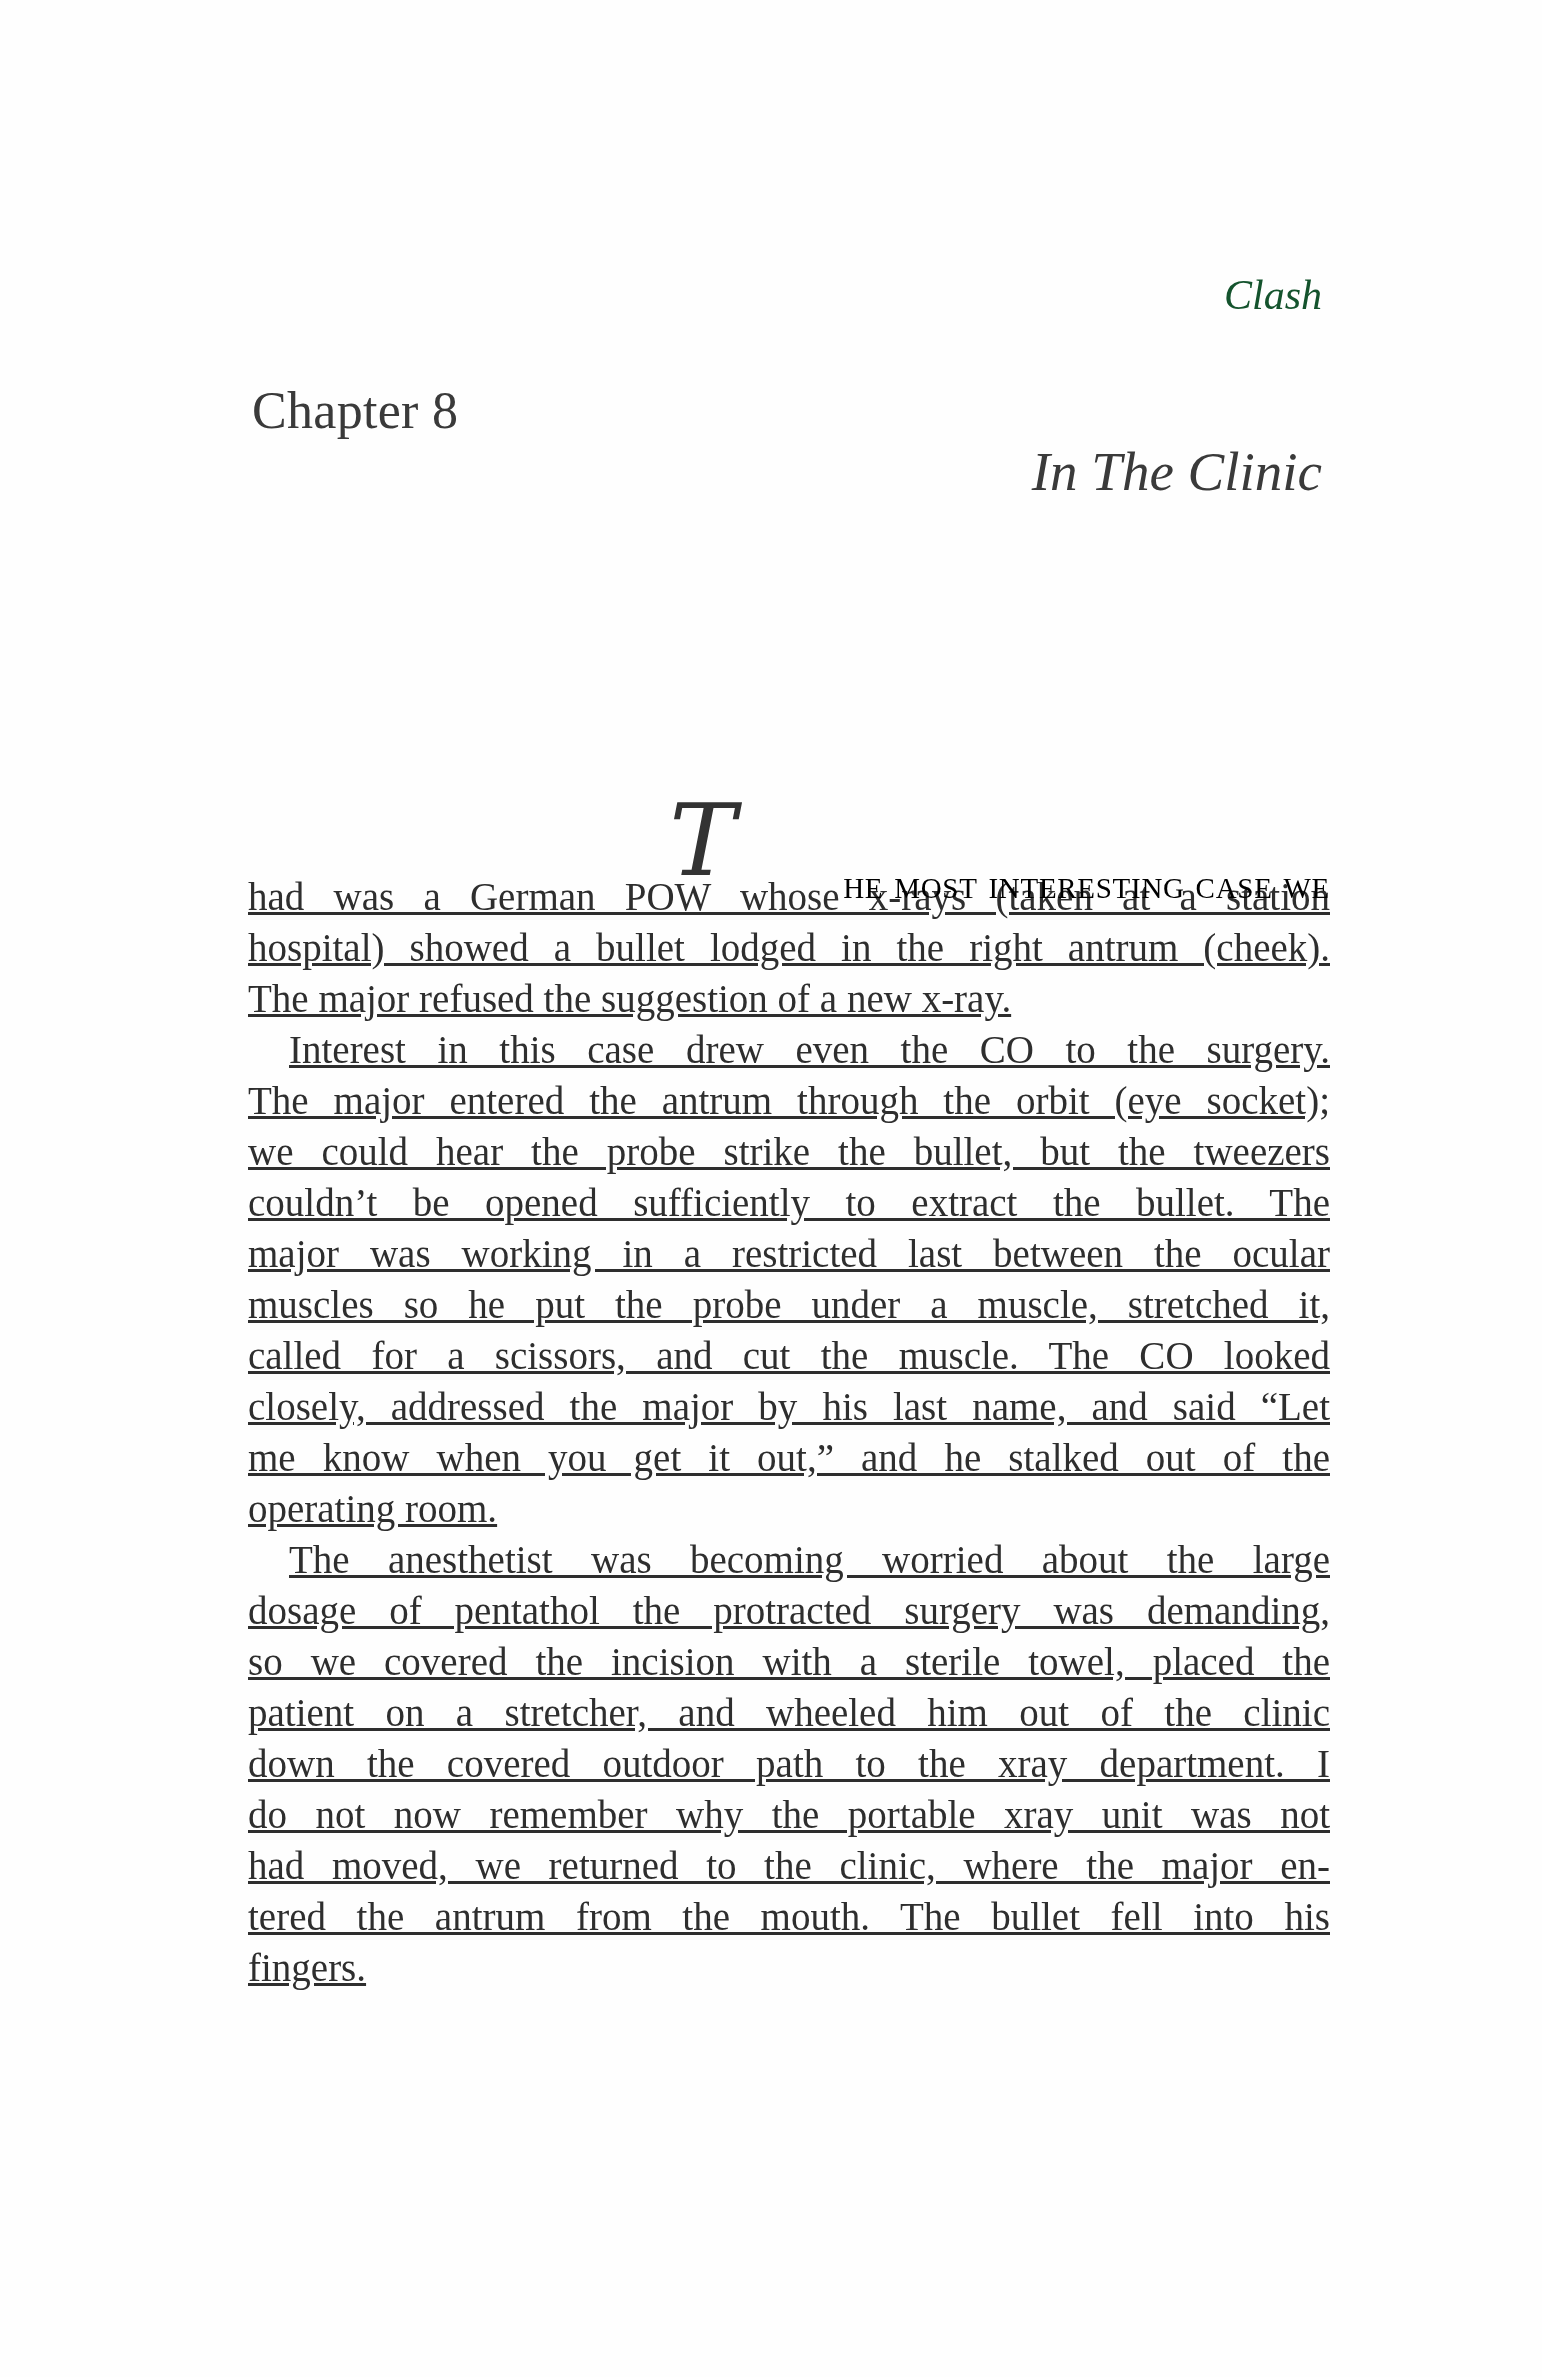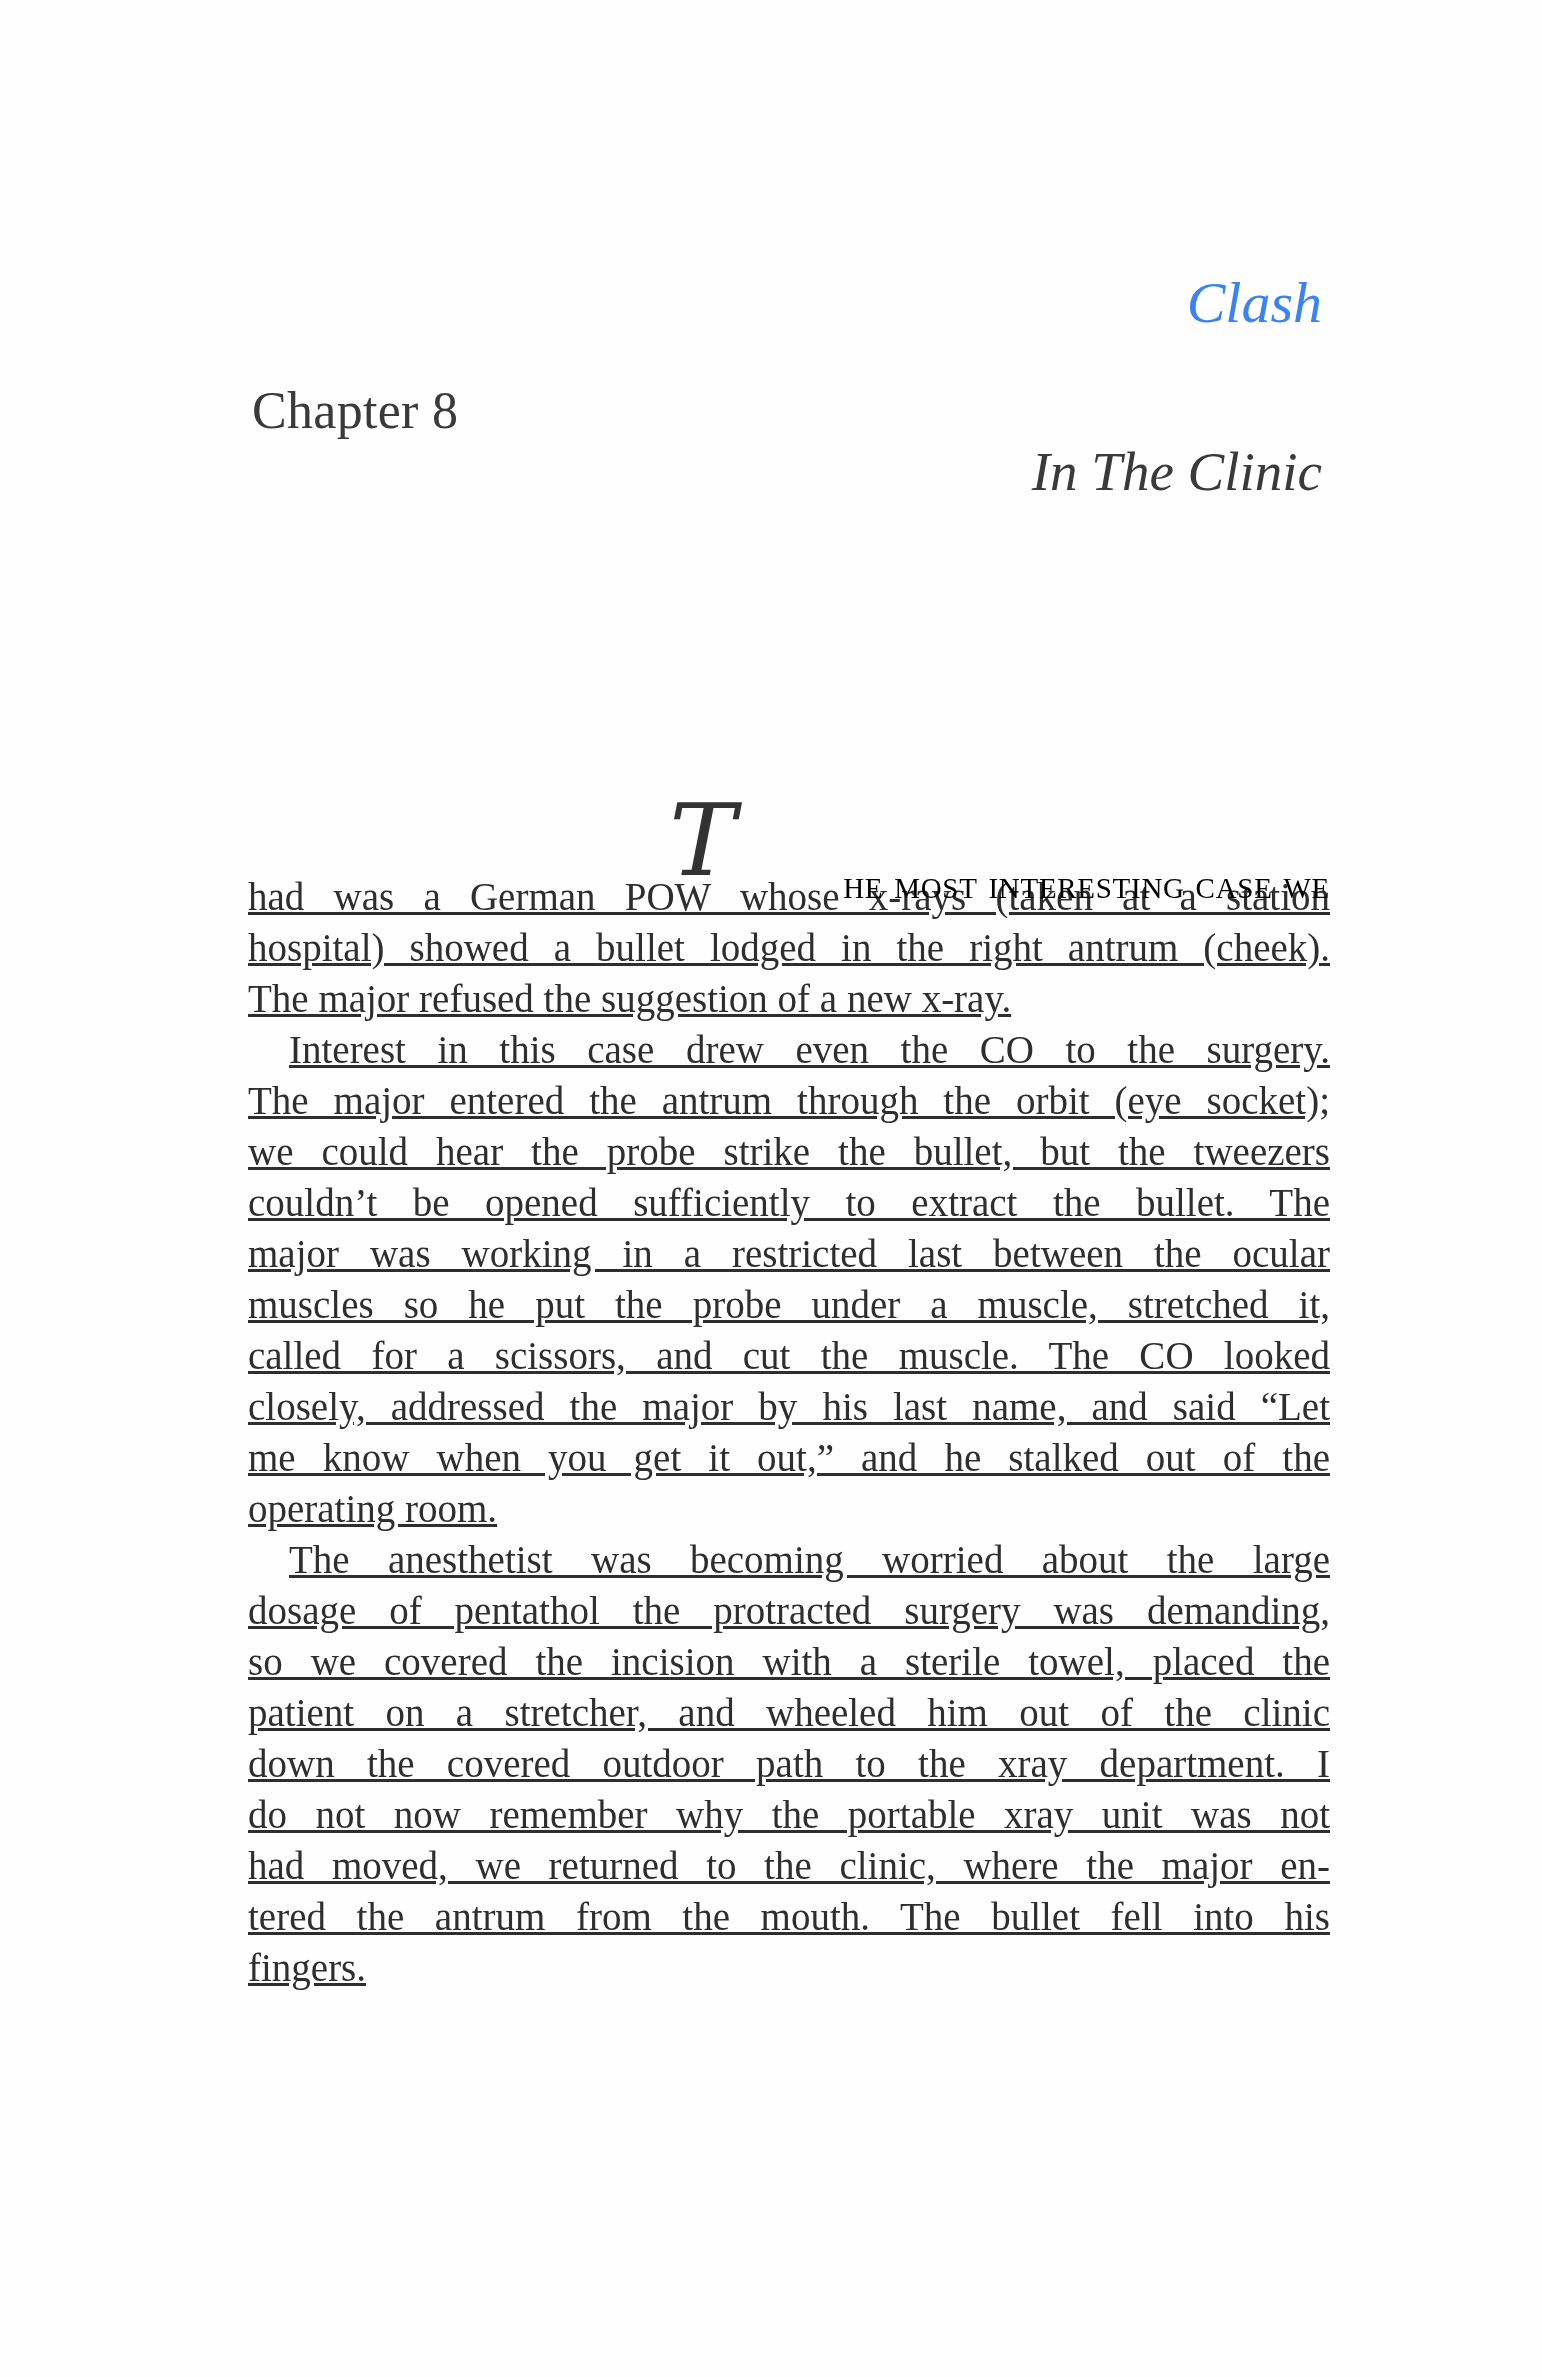--- a/index.html
+++ b/index.html
@@ -29,23 +29,23 @@
       font-size: 52px;
       letter-spacing: 0.3px;
       color: #3a3a3a;
       line-height: 1;
       margin-top: 15px;
     }
     .title-line-1 {
       position: absolute;
       right: 220px;
       top: 274px;
-      font-size: 58px;
+      font-size: 42px;
       font-style: italic;
-      color: #3b82f6;
+      color: #14532d;
       line-height: 1;
     }
     .title-line-2 {
       position: absolute;
       right: 220px;
       top: 444px;
       font-size: 55px;
       font-style: italic;
       color: #3a3a3a;
       line-height: 1;

